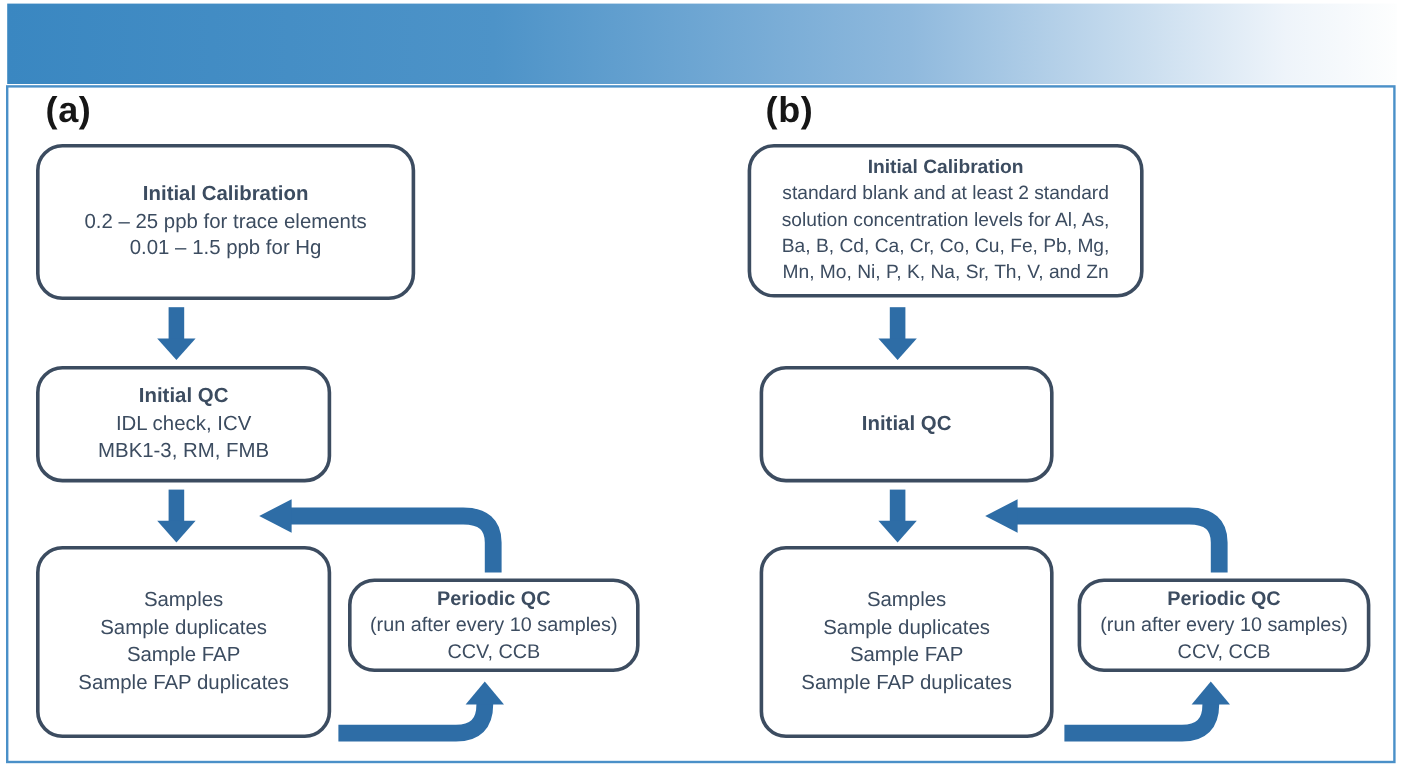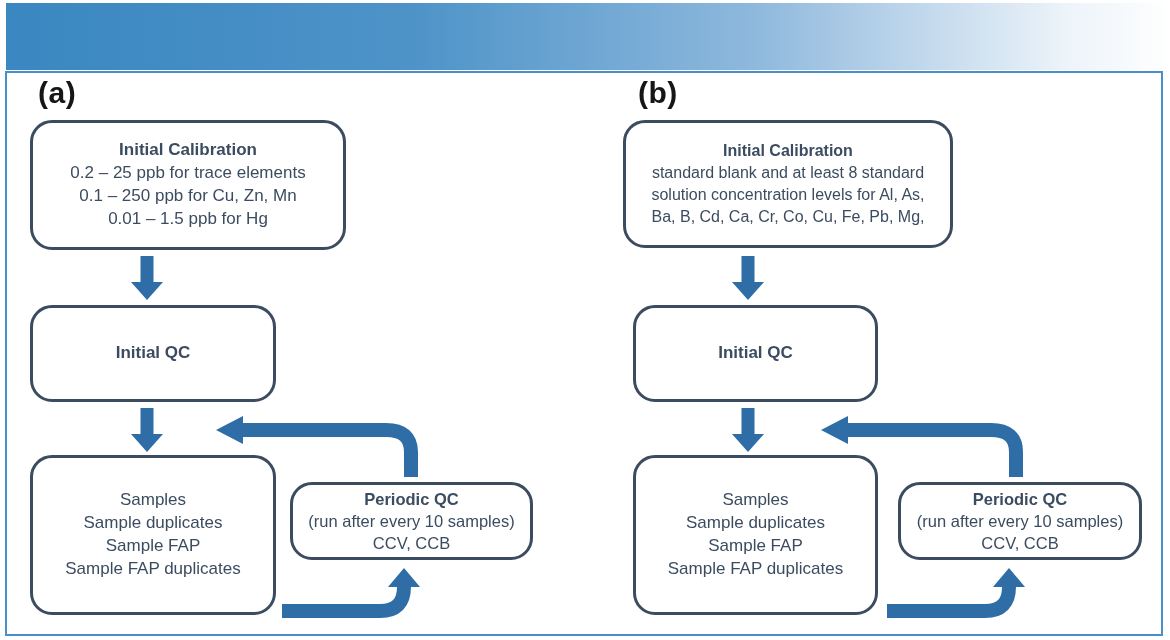--- a/index.html
+++ b/index.html
@@ -90,46 +90,48 @@
       <polygon class="arrow" points="993,587 1025,587 1009,568"></polygon>
     </g>
   </svg>
 
   <div class="panel-label" id="label-a">(a)</div>
   <div class="panel-label" id="label-b">(b)</div>
 
   <div class="box" id="box-a1">
     <div class="title">Initial Calibration</div>
     <div>0.2 – 25 ppb for trace elements</div>
-    <div>0.1 – 250 ppb for Cu, Zn, Mn</div>
     <div>0.01 – 1.5 ppb for Hg</div>
   </div>
 
   <div class="box" id="box-a2">
     <div class="title">Initial QC</div>
+    <div>IDL check, ICV</div>
+    <div>MBK1-3, RM, FMB</div>
   </div>
 
   <div class="box" id="box-a3">
     <div>Samples</div>
     <div>Sample duplicates</div>
     <div>Sample FAP</div>
     <div>Sample FAP duplicates</div>
   </div>
 
   <div class="box periodic" id="box-a4">
     <div class="title">Periodic QC</div>
     <div>(run after every 10 samples)</div>
     <div>CCV, CCB</div>
   </div>
 
   <div class="box wide" id="box-b1">
     <div class="title">Initial Calibration</div>
-    <div>standard blank and at least 8 standard</div>
+    <div>standard blank and at least 2 standard</div>
     <div>solution concentration levels for Al, As,</div>
     <div>Ba, B, Cd, Ca, Cr, Co, Cu, Fe, Pb, Mg,</div>
+    <div>Mn, Mo, Ni, P, K, Na, Sr, Th, V, and Zn</div>
   </div>
 
   <div class="box" id="box-b2">
     <div class="title">Initial QC</div>
   </div>
 
   <div class="box" id="box-b3">
     <div>Samples</div>
     <div>Sample duplicates</div>
     <div>Sample FAP</div>

